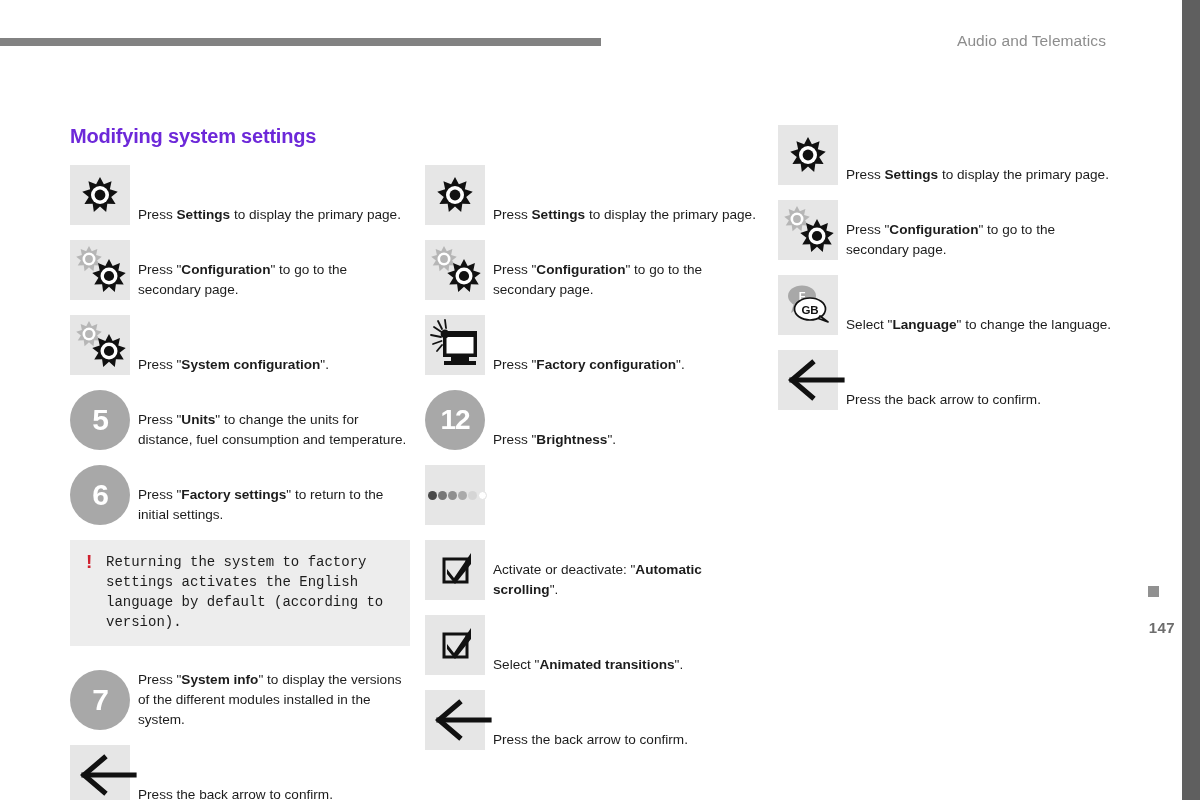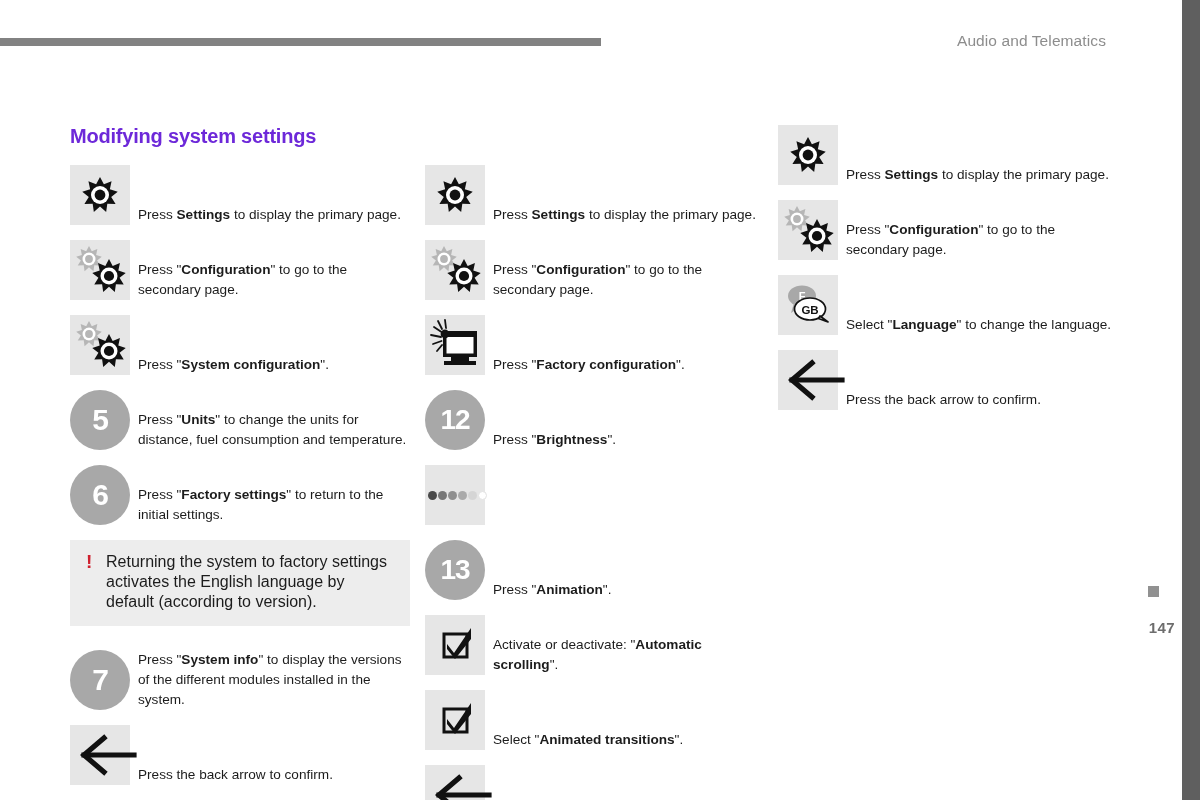--- a/index.html
+++ b/index.html
@@ -130,23 +130,24 @@
   }
   .warn-bang {
     position: absolute;
     left: 16px; top: 12px;
     color: #cf202e;
     font-size: 19px;
     font-weight: bold;
     line-height: 19px;
   }
   .warn-text {
-    font-size: 16px;
+    font-size: 14px;
     line-height: 20px;
     color: #1c1c1c;
+    font-family: Liberation Mono, monospace;
   }
 
   
   .footer-square {
     position: absolute;
     right: 41px; bottom: 55px;
     width: 11px; height: 11px;
     background: #919191;
   }
   .page-num {
@@ -323,26 +324,20 @@
               <i style="background:#4a4a4a"></i>
               <i style="background:#777777"></i>
               <i style="background:#8f8f8f"></i>
               <i style="background:#aaaaaa"></i>
               <i style="background:#d5d5d5"></i>
               <i style="background:#ffffff;border:1px solid #e2e2e2"></i>
             </span>
           </div>
         </div>
         <div class="row">
-          <div class="icon-box plain">
-            <span class="num-circle wide">13</span>
-          </div>
-          <div class="row-text">Press "<b>Animation</b>".</div>
-        </div>
-        <div class="row">
           <div class="icon-box">
             <svg width="60" height="60" viewBox="0 0 60 60" style="position:absolute;left:0;top:0;">
               <rect x="19" y="19" width="23" height="23" fill="none" stroke="#111111" stroke-width="3"></rect>
               <path d="M22 29 L29 38 L46 13 L46 24 L30 44 L22 34 Z" fill="#111111"></path>
             </svg>
           </div>
           <div class="row-text">Activate or deactivate: "<b>Automatic scrolling</b>".</div>
         </div>
         <div class="row">
           <div class="icon-box">

